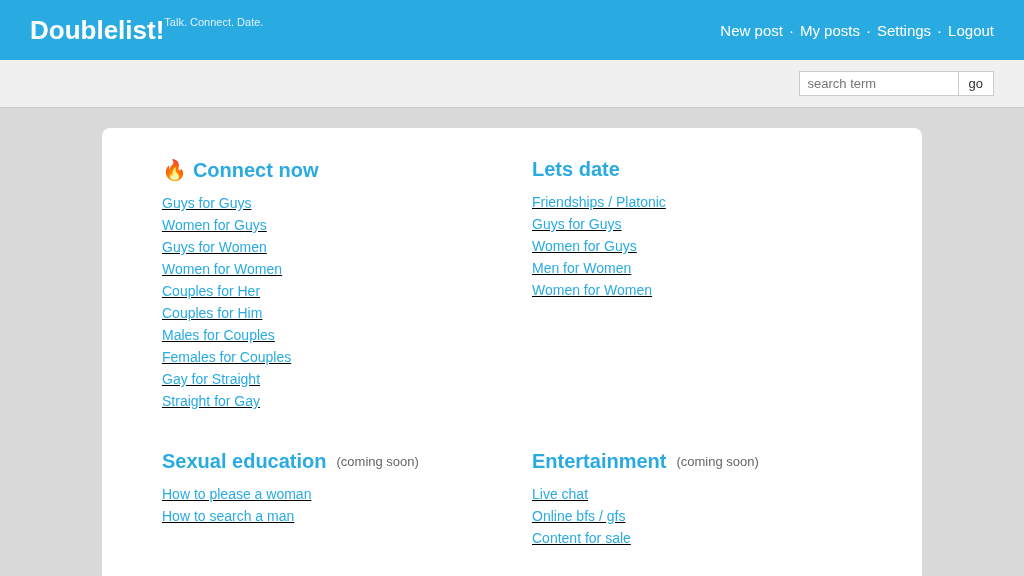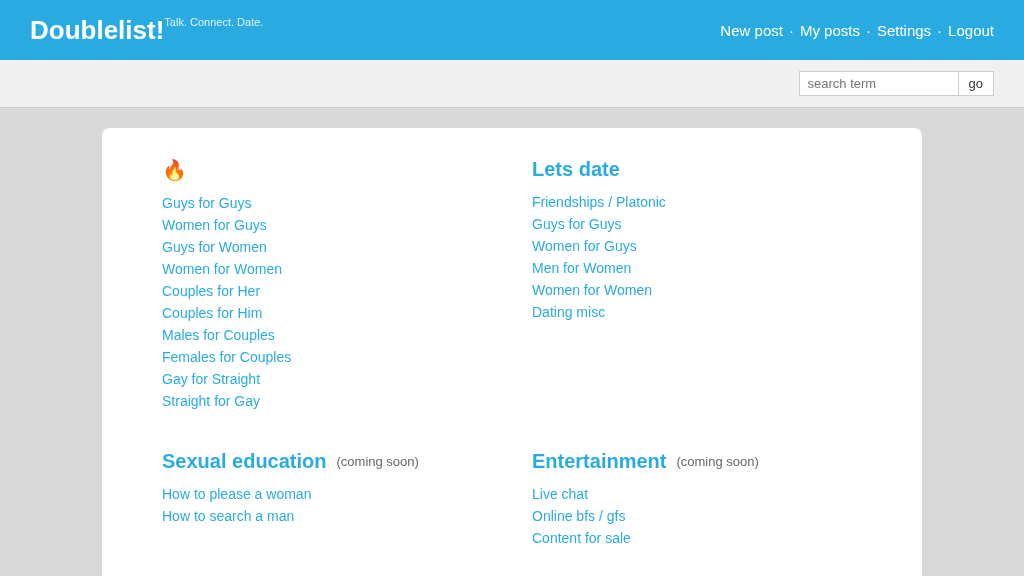--- a/index.html
+++ b/index.html
@@ -103,20 +103,21 @@
       gap: 6px;
     }
     .section-title .flame-icon {
       color: #cc3399;
       font-size: 20px;
     }
 
     .link-list {
       list-style: none;
       padding: 0;
+      text-decoration: underline;
     }
     .link-list li {
       margin-bottom: 4px;
     }
     .link-list li a {
       color: #29abe2;
       text-decoration: none;
       font-size: 14px;
     }
 
@@ -156,20 +157,21 @@
 </div>
 
 <div class="main-bg">
   <div class="content-card">
 
     <div class="two-col">
 
       <div class="col">
         <div class="section-title">
           <span class="flame-icon">🔥</span>
+          <span>Connect now</span>
         </div>
         <ul class="link-list">
           <li><a href="#">Guys for Guys</a></li>
           <li><a href="#">Women for Guys</a></li>
           <li><a href="#">Guys for Women</a></li>
           <li><a href="#">Women for Women</a></li>
           <li><a href="#">Couples for Her</a></li>
           <li><a href="#">Couples for Him</a></li>
           <li><a href="#">Males for Couples</a></li>
           <li><a href="#">Females for Couples</a></li>
@@ -181,21 +183,20 @@
       <div class="col">
         <div class="section-title">
           <span>Lets date</span>
         </div>
         <ul class="link-list">
           <li><a href="#">Friendships / Platonic</a></li>
           <li><a href="#">Guys for Guys</a></li>
           <li><a href="#">Women for Guys</a></li>
           <li><a href="#">Men for Women</a></li>
           <li><a href="#">Women for Women</a></li>
-          <li><a href="#">Dating misc</a></li>
         </ul>
       </div>
     </div>
 
     <div class="two-col section-gap">
 
       <div class="col">
         <div class="section-title">
           <span>Sexual education</span>
           <span class="coming-soon">(coming soon)</span>

